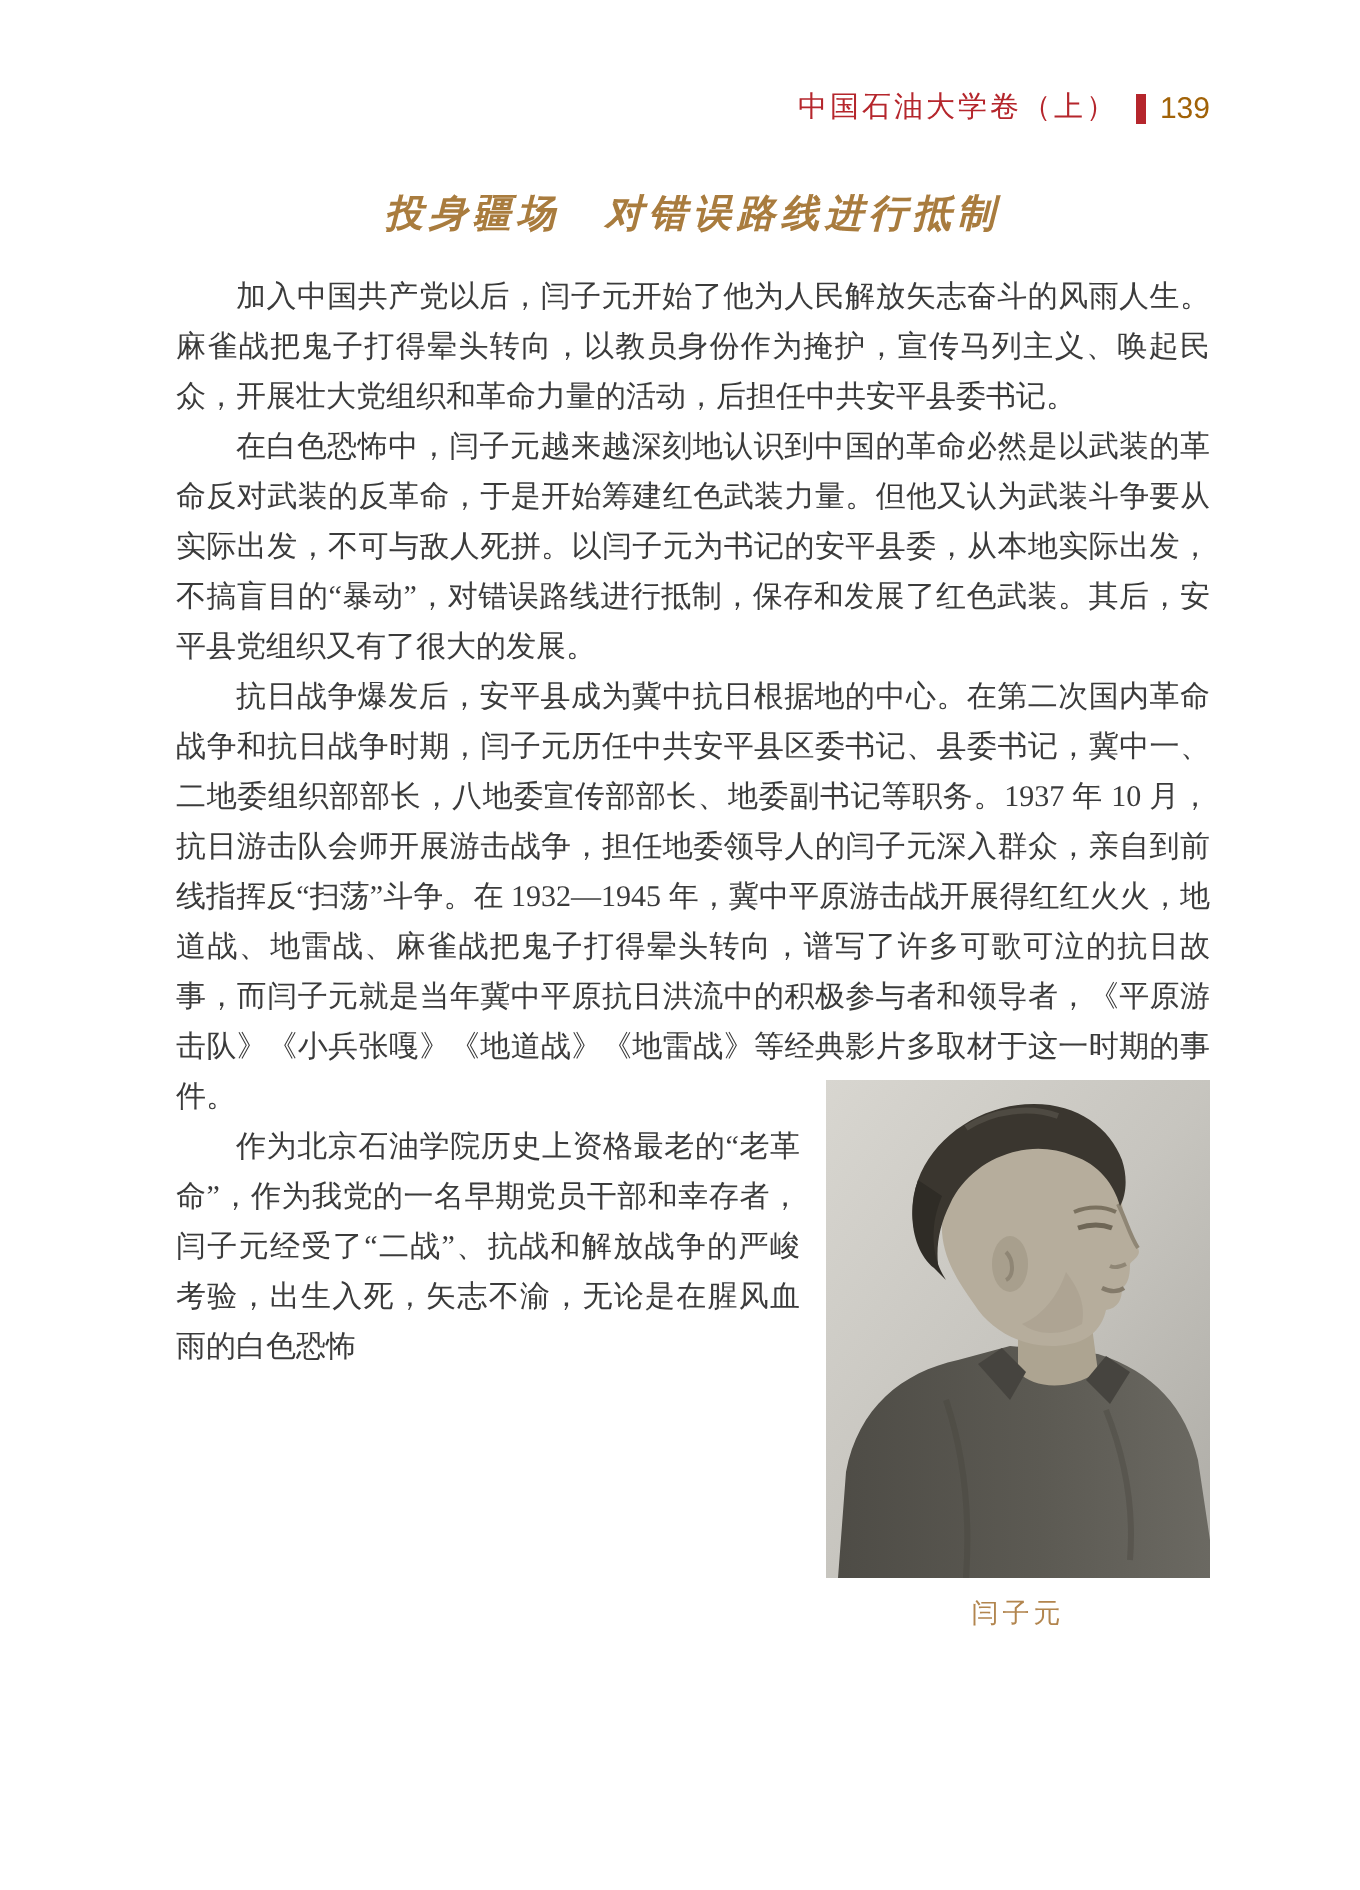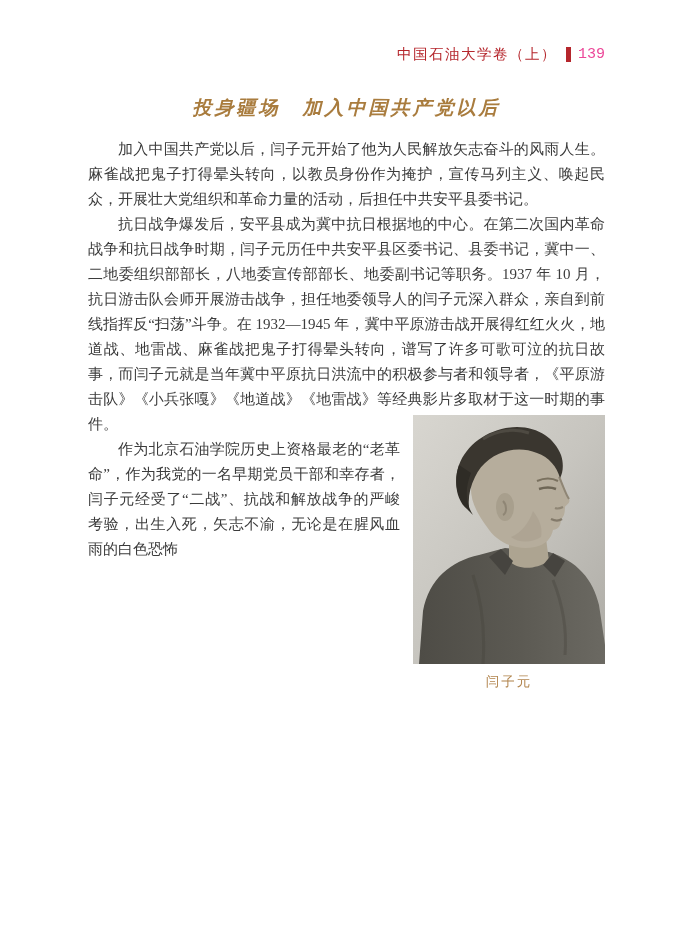--- a/index.html
+++ b/index.html
@@ -20,22 +20,22 @@
     height:20px; margin-bottom:30px;
   }
   .book-title {
     color:#b5262c; font-size:14.5px; letter-spacing:1.5px; line-height:20px;
   }
   .header-bar {
     display:inline-block; width:5px; height:15px;
     background:#b5262c; margin:0 7px 0 9px;
   }
   .page-number {
-    font-size:15px; color:#ec4899;
-    font-family:Liberation Mono, monospace;
+    font-size:15px; color:#a16207;
+    font-family:Liberation Sans, sans-serif;
   }
   
   .content { font-size:15px; line-height:25px; text-align:justify; }
   .content p { margin:0; }
   .content p.indent { text-indent:2em; }
   .section-title {
     text-align:center;
     color:#a97c3e;
     font-size:19px; font-weight:bold; font-style:italic;
     letter-spacing:3px;
@@ -71,23 +71,24 @@
 
   <div class="header">
     <span class="book-title">中国石油大学卷（上）</span>
     <span class="header-bar"></span>
     <span class="page-number">139</span>
   </div>
 
   <div class="content">
 
 
-    <h2 class="section-title">投身疆场　加入中国共产党以后</h2>
+    <h2 class="section-title">投身疆场　对错误路线进行抵制</h2>
 
     <p class="indent">加入中国共产党以后，闫子元开始了他为人民解放矢志奋斗的风雨人生。麻雀战把鬼子打得晕头转向，以教员身份作为掩护，宣传马列主义、唤起民众，开展壮大党组织和革命力量的活动，后担任中共安平县委书记。</p>
+    <p class="indent">在白色恐怖中，闫子元越来越深刻地认识到中国的革命必然是以武装的革命反对武装的反革命，于是开始筹建红色武装力量。但他又认为武装斗争要从实际出发，不可与敌人死拼。以闫子元为书记的安平县委，从本地实际出发，不搞盲目的“暴动”，对错误路线进行抵制，保存和发展了红色武装。其后，安平县党组织又有了很大的发展。</p>
     <p class="indent">抗日战争爆发后，安平县成为冀中抗日根据地的中心。在第二次国内革命战争和抗日战争时期，闫子元历任中共安平县区委书记、县委书记，冀中一、二地委组织部部长，八地委宣传部部长、地委副书记等职务。1937 年 10 月，抗日游击队会师开展游击战争，担任地委领导人的闫子元深入群众，亲自到前线指挥反“扫荡”斗争。在 1932—1945 年，冀中平原游击战开展得红红火火，地道战、地雷战、麻雀战把鬼子打得晕头转向，谱写了许多可歌可泣的抗日故事，而闫子元就是当年冀中平原抗日洪流中的积极参与者和领导者，《平原游击队》《小兵张嘎》《地道战》《地雷战》等经典影片多取材于这一时期的事件。</p>
 
     <figure class="photo-figure" style="margin-right:0;">
       <div class="photo">
         <svg viewBox="0 0 192 249" preserveAspectRatio="none">
           <defs>
             <linearGradient id="pbg" x1="0" y1="0" x2="1" y2="1">
               <stop offset="0" stop-color="#d8d6d0"></stop>
               <stop offset="0.5" stop-color="#c7c5bf"></stop>
               <stop offset="1" stop-color="#adaba5"></stop>

